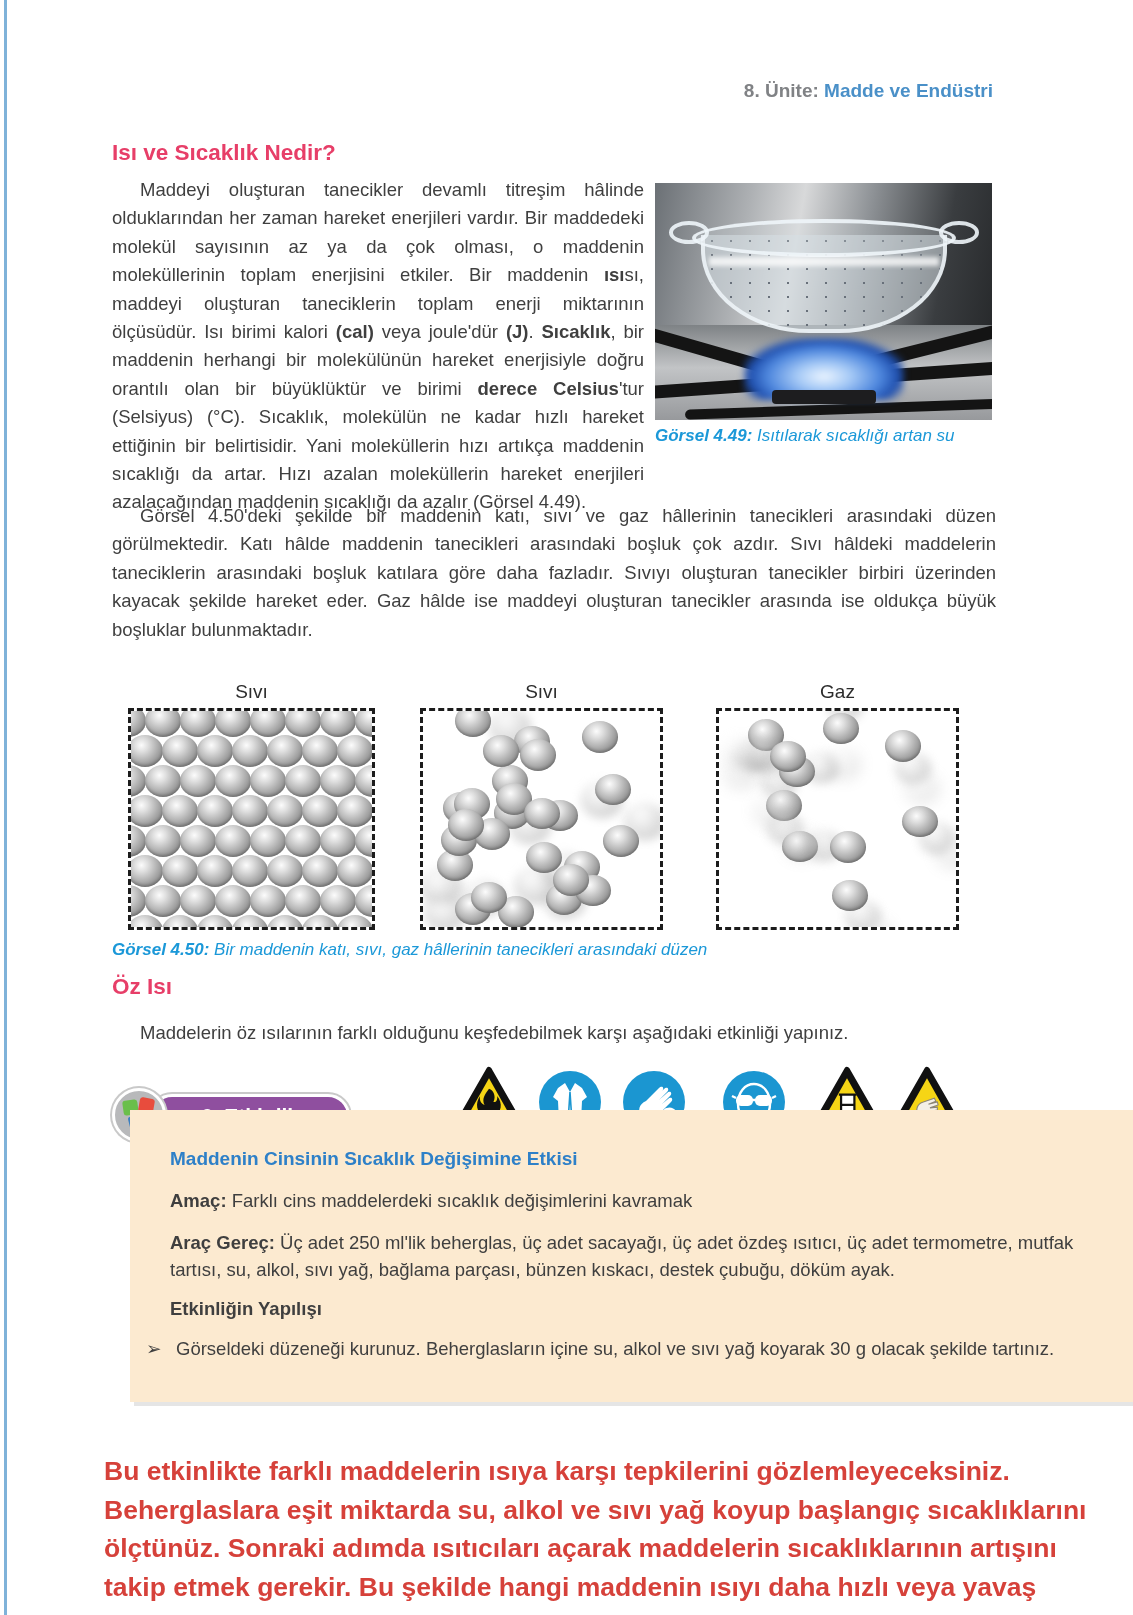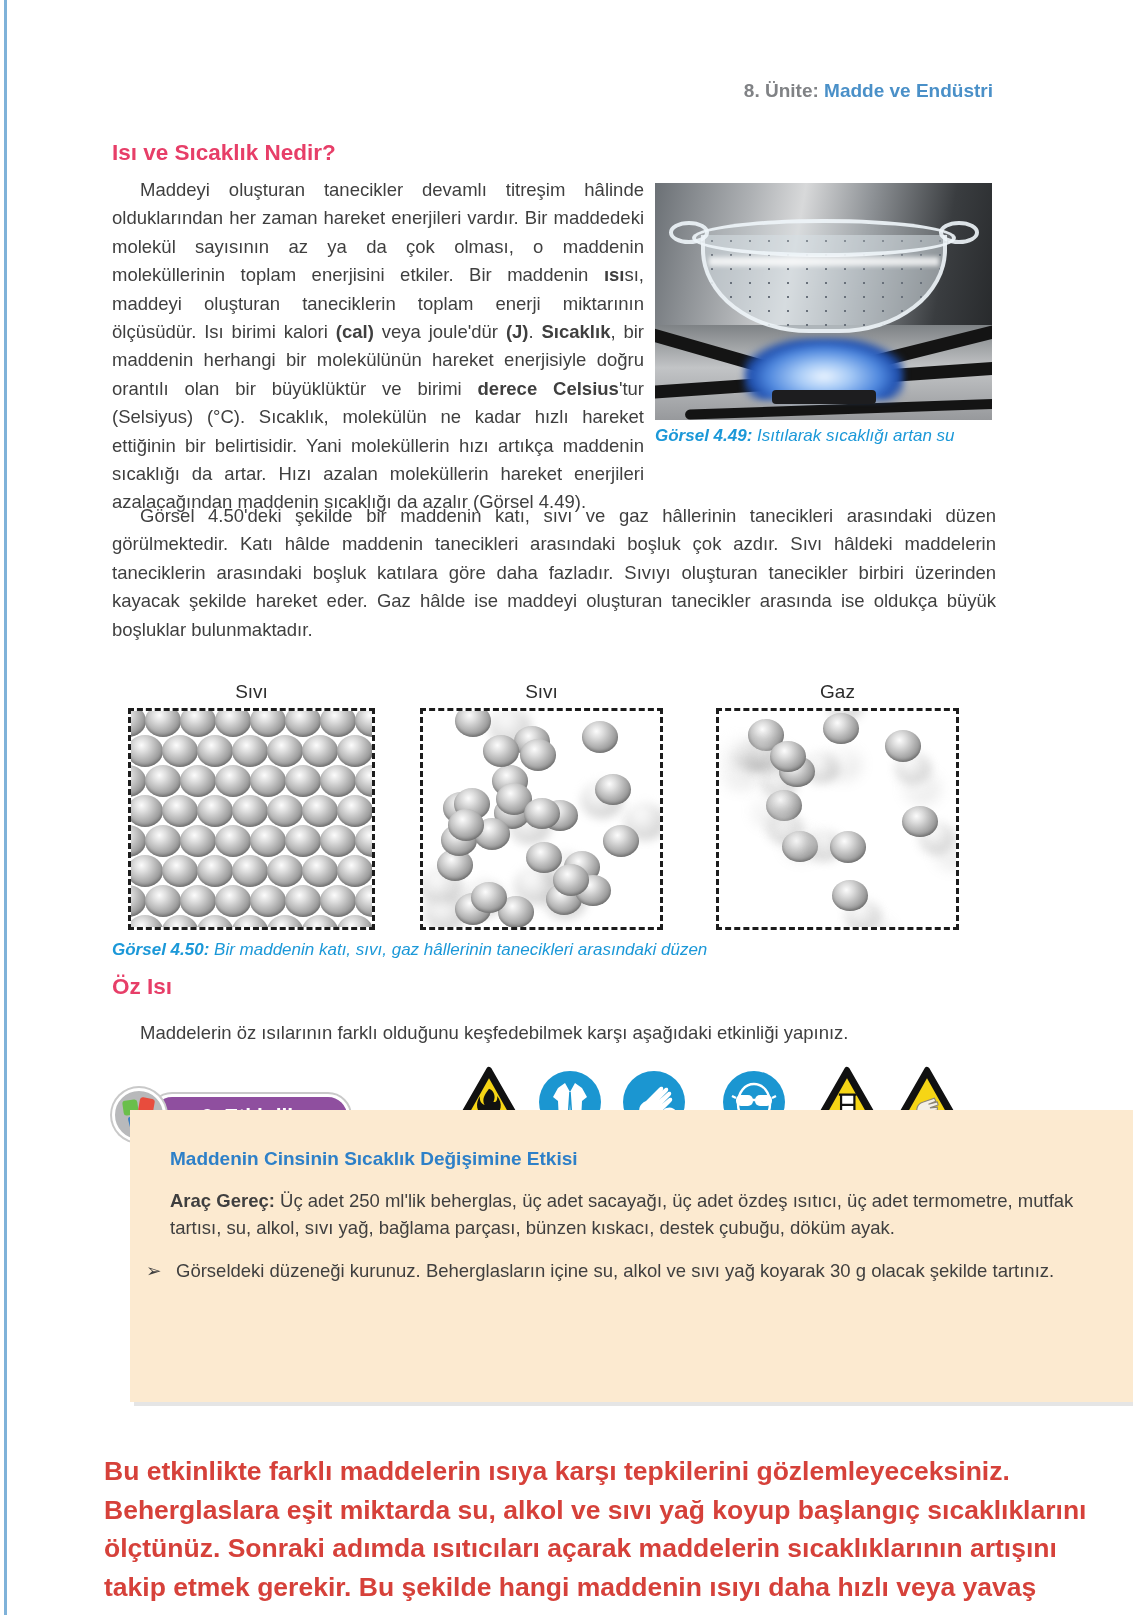--- a/index.html
+++ b/index.html
@@ -360,21 +360,25 @@
     <path d="M50 4 L96 84 L4 84 Z" fill="#111" stroke="#111" stroke-width="7" stroke-linejoin="round"></path>
     <path d="M50 16 L85 78 L15 78 Z" fill="#f6d515"></path>
     <path d="M38 66 C34 58 37 50 45 48 L60 43 L62 47 L52 51 L64 48 L65 52 L54 56 L64 55 L64 59 L53 61 L61 63 L60 67 L45 70 C41 70 39 69 38 66 Z" fill="#f3efe6" stroke="#8a8577" stroke-width="1.5"></path>
     <path d="M46 74 L58 74 M44 78 L60 78" stroke="#111" stroke-width="2.5"></path>
   </svg>
 </div>
 
 <div class="activity-box" data-interactable="false">
   <p class="act-title" data-interactable="false">Maddenin Cinsinin Sıcaklık Değişimine Etkisi</p>
   <p class="act-row" data-interactable="false">
+    <span class="b" data-interactable="false">Amaç:</span><span data-interactable="false"> Farklı cins maddelerdeki sıcaklık değişimlerini kavramak</span>
+  </p>
+  <p class="act-row" data-interactable="false">
     <span class="b" data-interactable="false">Araç Gereç:</span><span data-interactable="false"> Üç adet 250 ml'lik beherglas, üç adet sacayağı, üç adet özdeş ısıtıcı, üç adet termometre, mutfak tartısı, su, alkol, sıvı yağ, bağlama parçası, bünzen kıskacı, destek çubuğu, döküm ayak.</span>
   </p>
+  <p class="act-steps-label" data-interactable="false">Etkinliğin Yapılışı</p>
   <div class="act-step" data-interactable="false">
     <span class="marker" data-interactable="false">➢</span>
     <span data-interactable="false">Görseldeki düzeneği kurunuz. Beherglasların içine su, alkol ve sıvı yağ koyarak 30 g olacak şekilde tartınız.</span>
   </div>
 </div>
 
 <div class="annotation" data-interactable="false">Bu etkinlikte farklı maddelerin ısıya karşı tepkilerini gözlemleyeceksiniz. Beherglaslara eşit miktarda su, alkol ve sıvı yağ koyup başlangıç sıcaklıklarını ölçtünüz. Sonraki adımda ısıtıcıları açarak maddelerin sıcaklıklarının artışını takip etmek gerekir. Bu şekilde hangi maddenin ısıyı daha hızlı veya yavaş aldığını gözlemleyebilirsiniz. Su, alkol ve yağın ısı iletme ve ısı kapasitesi farklı olduğu için sıcaklık değişimleri de farklı olacaktır.</div>
 
 </body></html>

